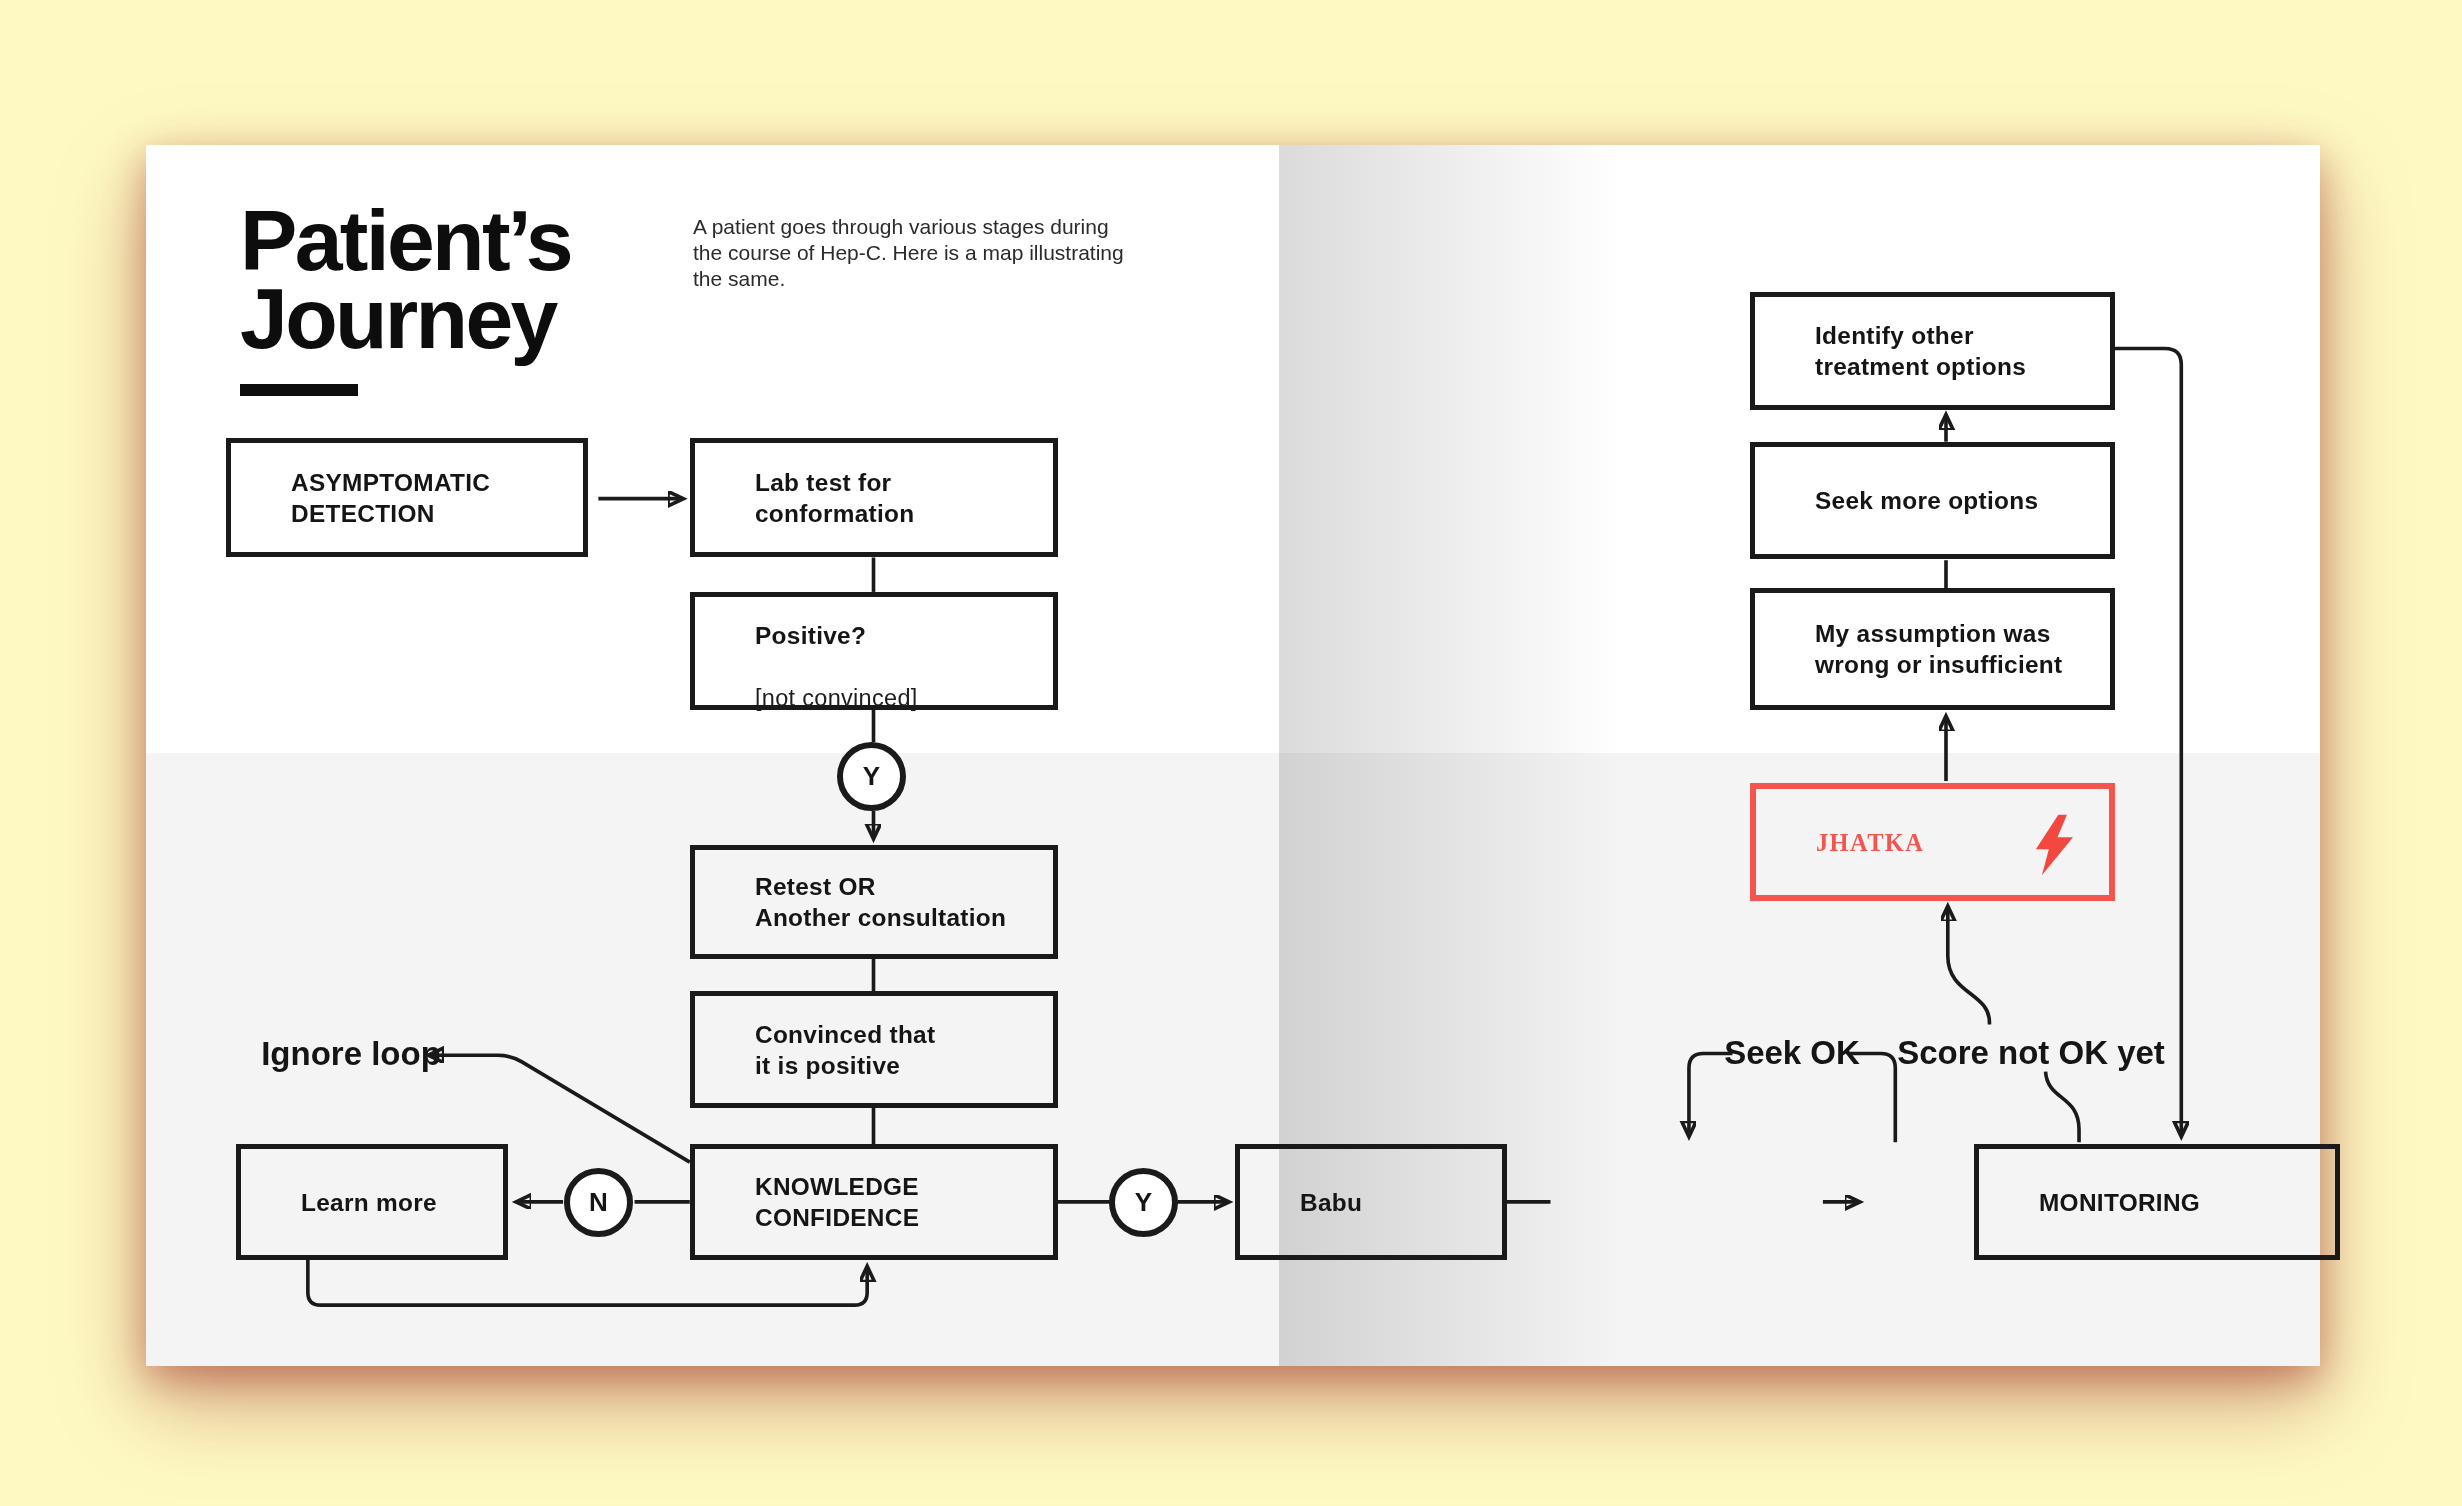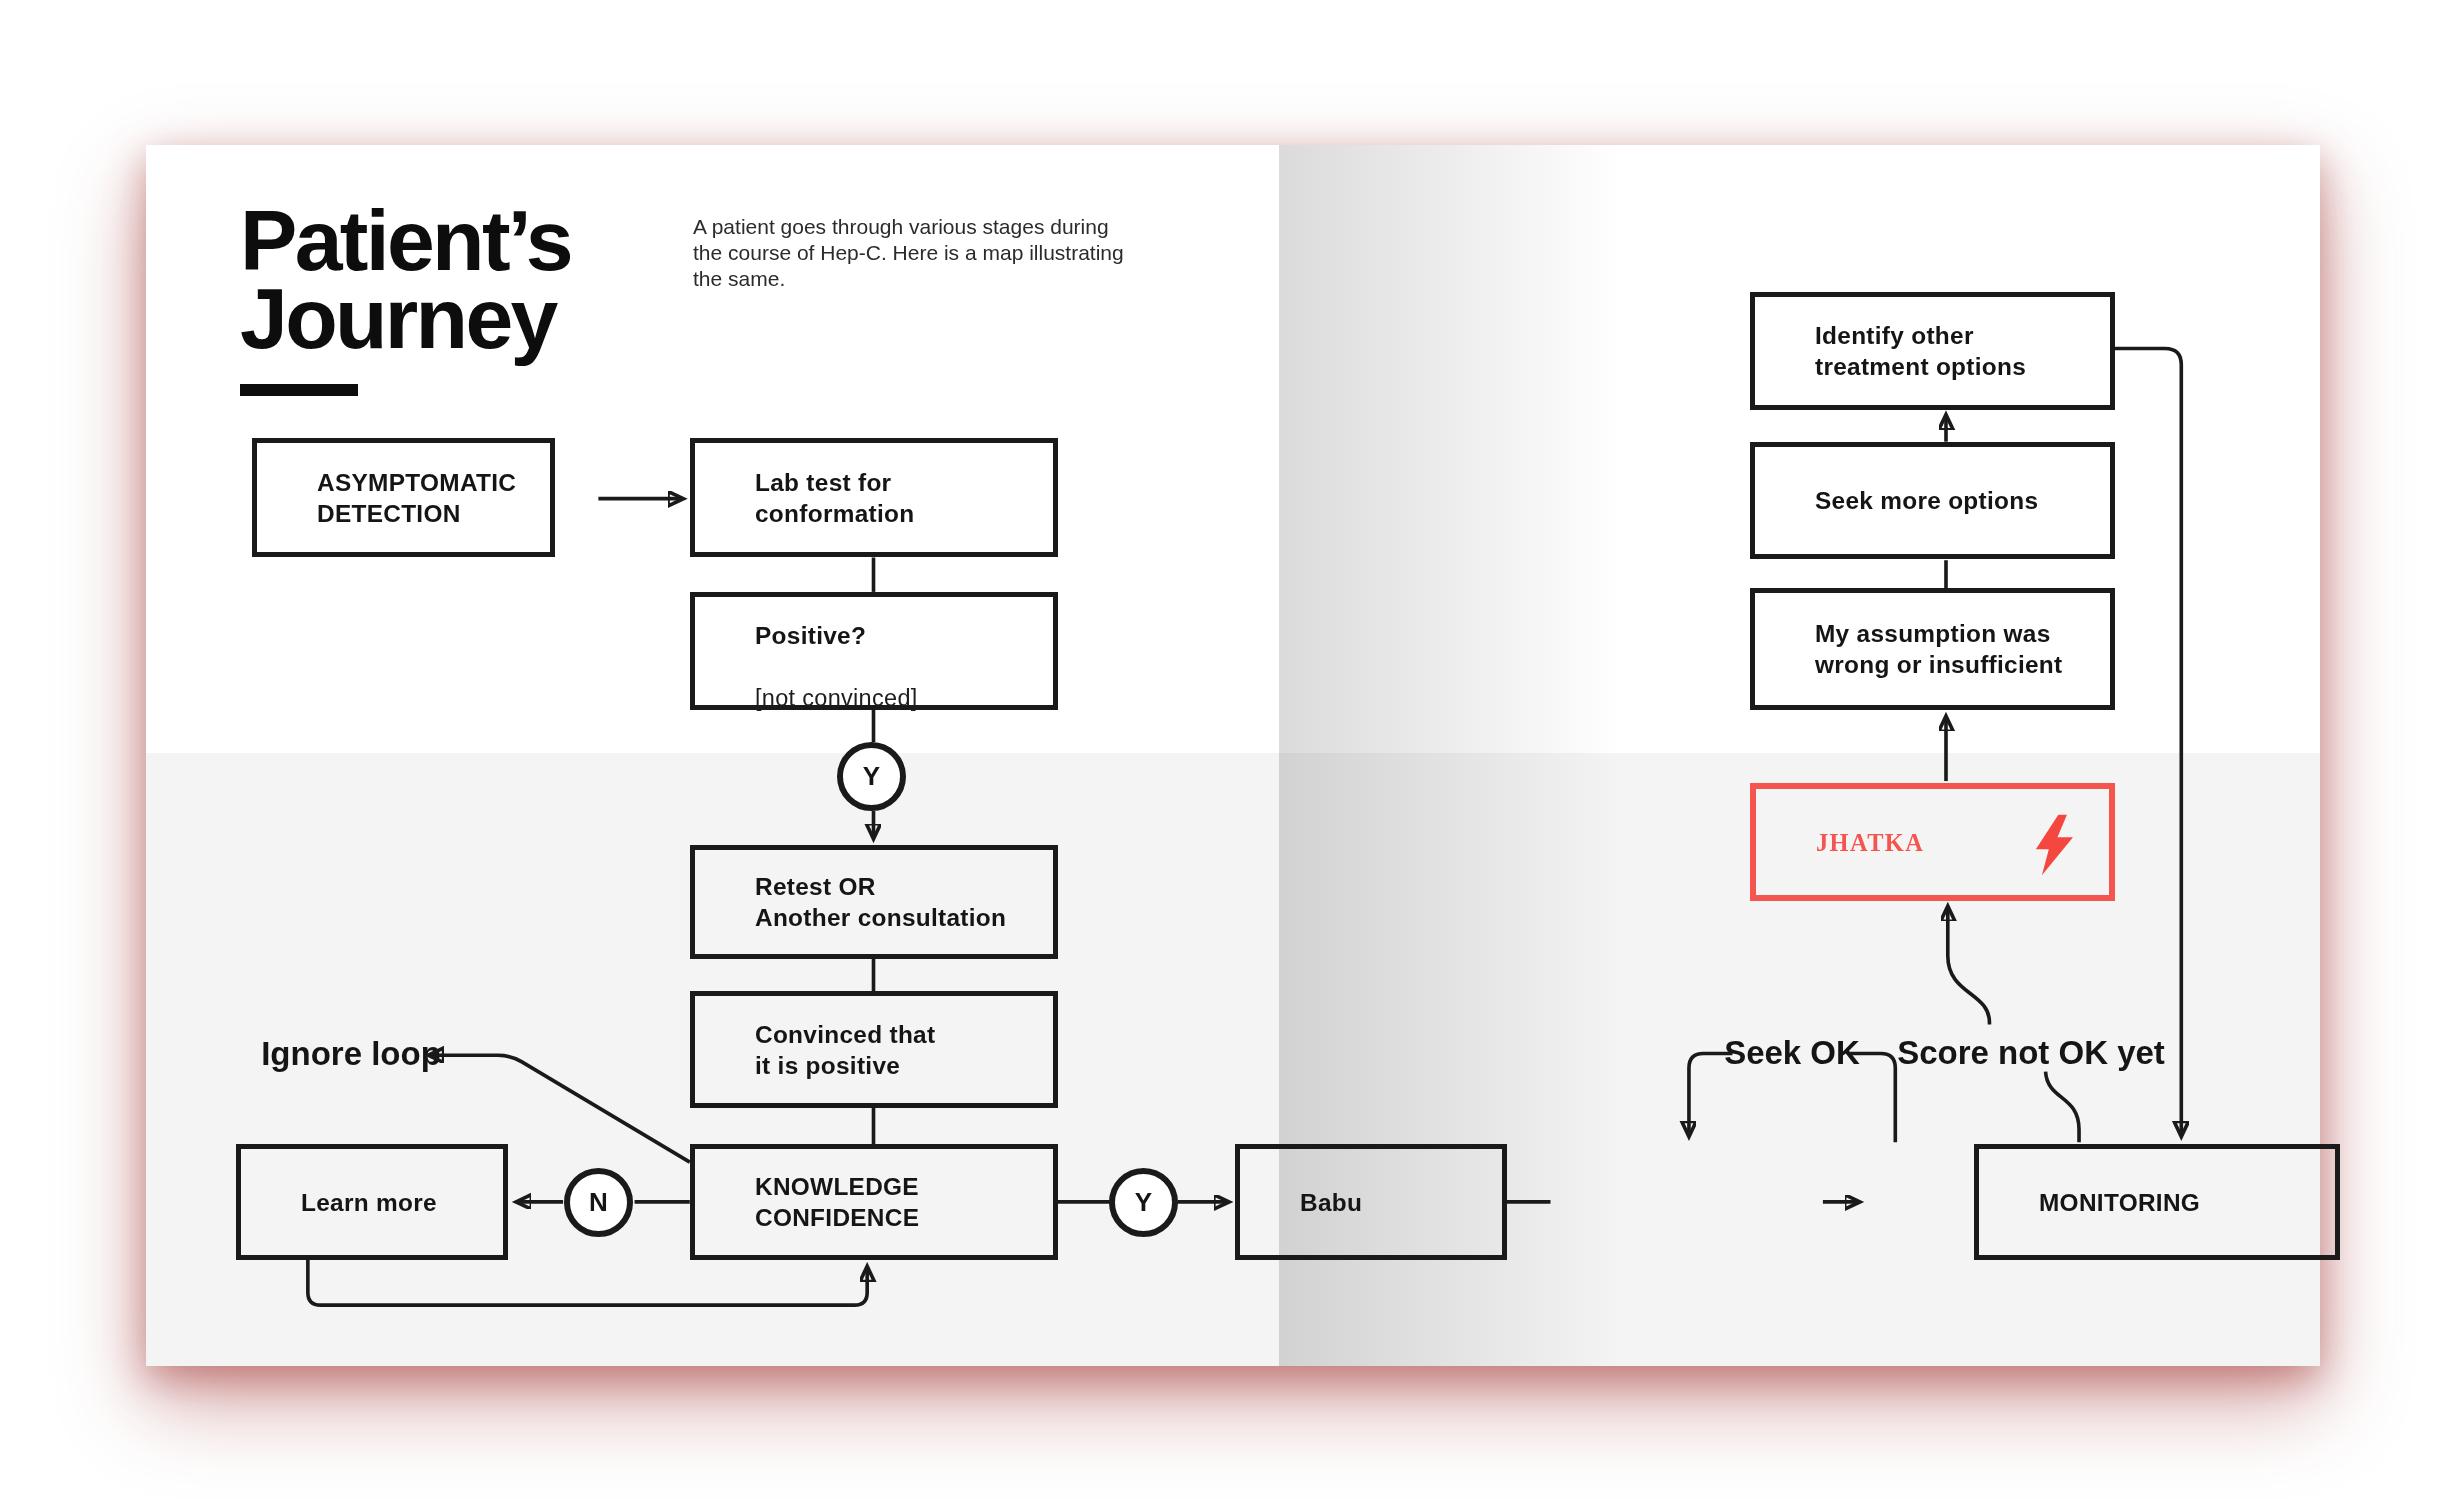--- a/index.html
+++ b/index.html
@@ -1,16 +1,16 @@
 <!DOCTYPE html>
 <html style="font-size:14.5px"><head>
 <meta charset="utf-8">
 <style>
   html,body{margin:0;padding:0;background:#FC4D48;}
-  .canvas{position:relative;width:2462px;height:1506px;background:#ffffff;overflow:hidden;
+  .canvas{position:relative;width:2462px;height:1506px;background:#fef9c3;overflow:hidden;
           font-family:"Liberation Sans","DejaVu Sans",sans-serif;color:#161616;}
   .page{position:absolute;left:146px;top:145px;width:2174px;height:1221px;background:#ffffff;
         box-shadow:0 12.7px 36px rgba(140,12,8,.35),0 36px 81px rgba(140,12,8,.35);}
   .band{position:absolute;left:0;top:608px;right:0;bottom:0;background:#f4f4f5;}
   .fold{position:absolute;left:1133px;top:0;width:389px;height:100%;
         background:linear-gradient(to right,rgba(30,30,33,.16),rgba(30,30,33,.0) 88%);}
   .title{position:absolute;left:240px;top:201px;font-size:86px;line-height:78px;font-weight:700;
          letter-spacing:-2.7px;color:#0d0d0d;white-space:pre-line;}
   .title-dash{position:absolute;left:240px;top:384px;width:118px;height:11.8px;background:#0d0d0d;}
   .subtitle{position:absolute;left:693px;top:214px;width:435px;font-size:21px;line-height:26px;
@@ -40,21 +40,21 @@
     <div class="fold"></div>
   </div>
 
   <div class="title">Patient’s
 Journey</div>
   <div class="title-dash"></div>
   <div class="subtitle">A patient goes through various stages during
 the course of Hep-C. Here is a map illustrating
 the same.</div>
 
-  <div class="box" style="left:252px;top:438px;width:303px;height:119px;">
+  <div class="box" style="left:226px;top:438px;width:362px;height:119px;">
     <span class="label">ASYMPTOMATIC
 DETECTION</span>
   </div>
 
   <div class="box" style="left:690px;top:438px;width:368px;height:119px;">
     <span class="label">Lab test for
 conformation</span>
   </div>
 
   <div class="box" style="left:690px;top:592px;width:368px;height:118px;">

